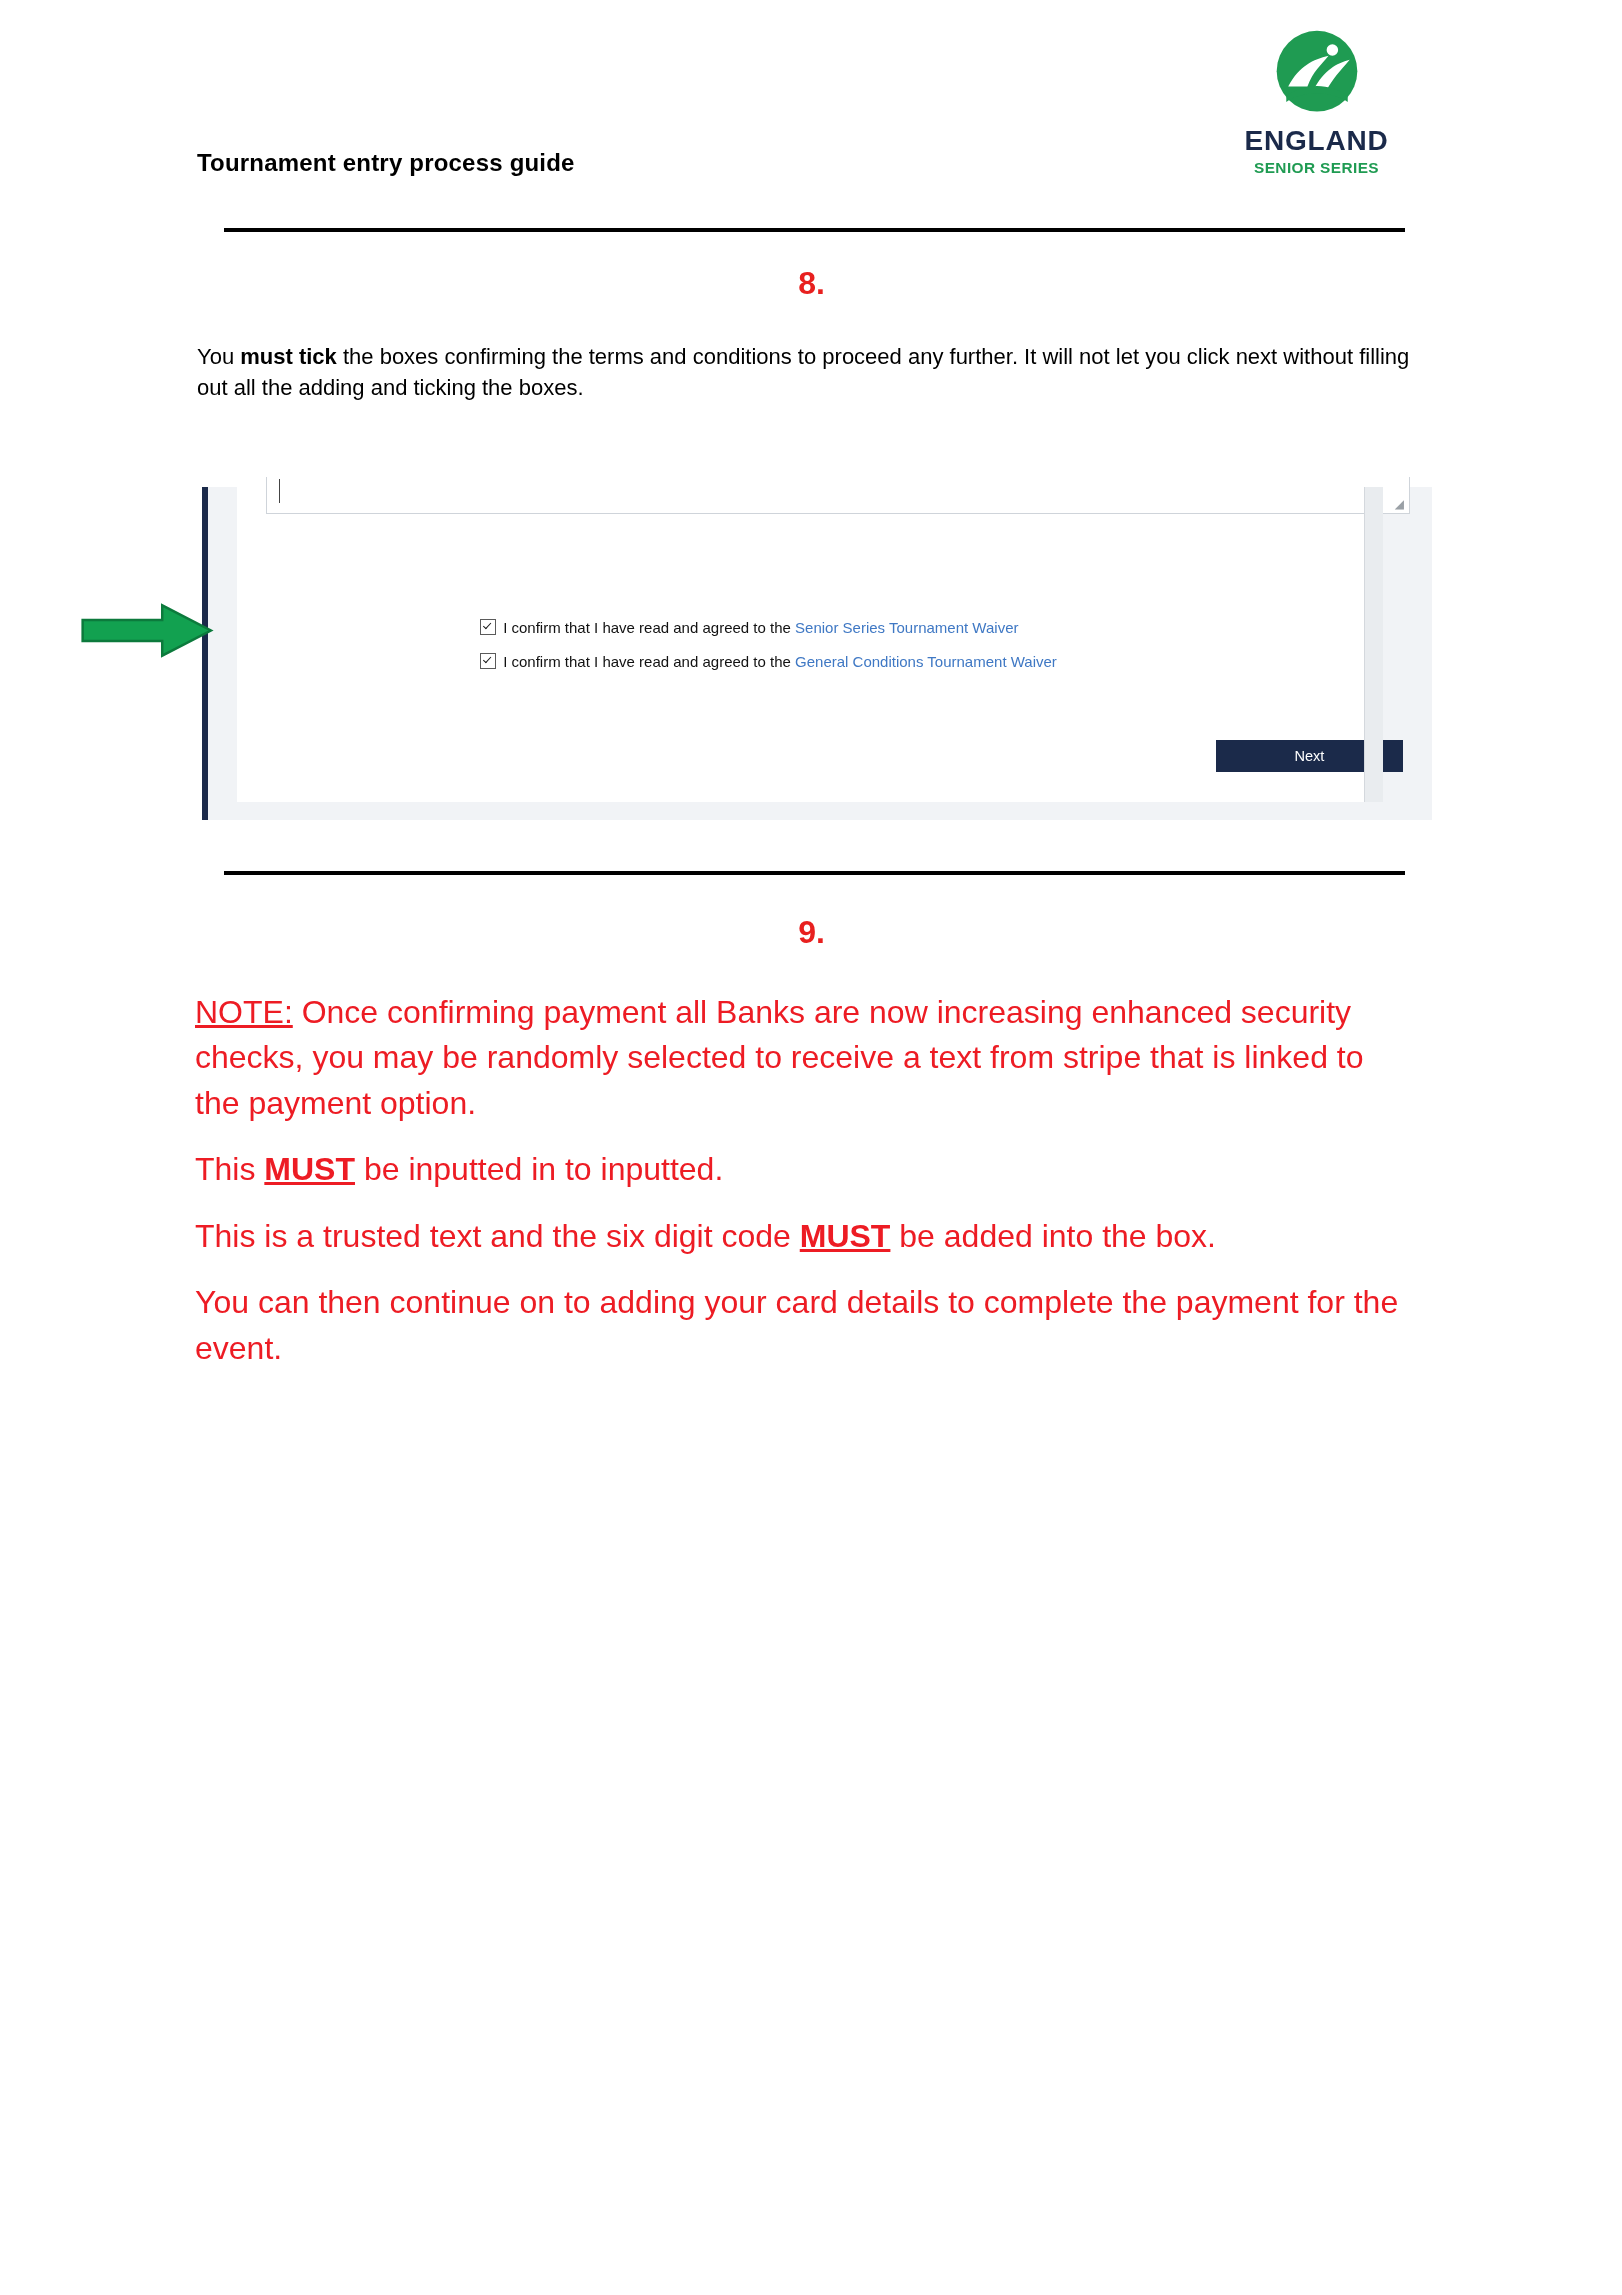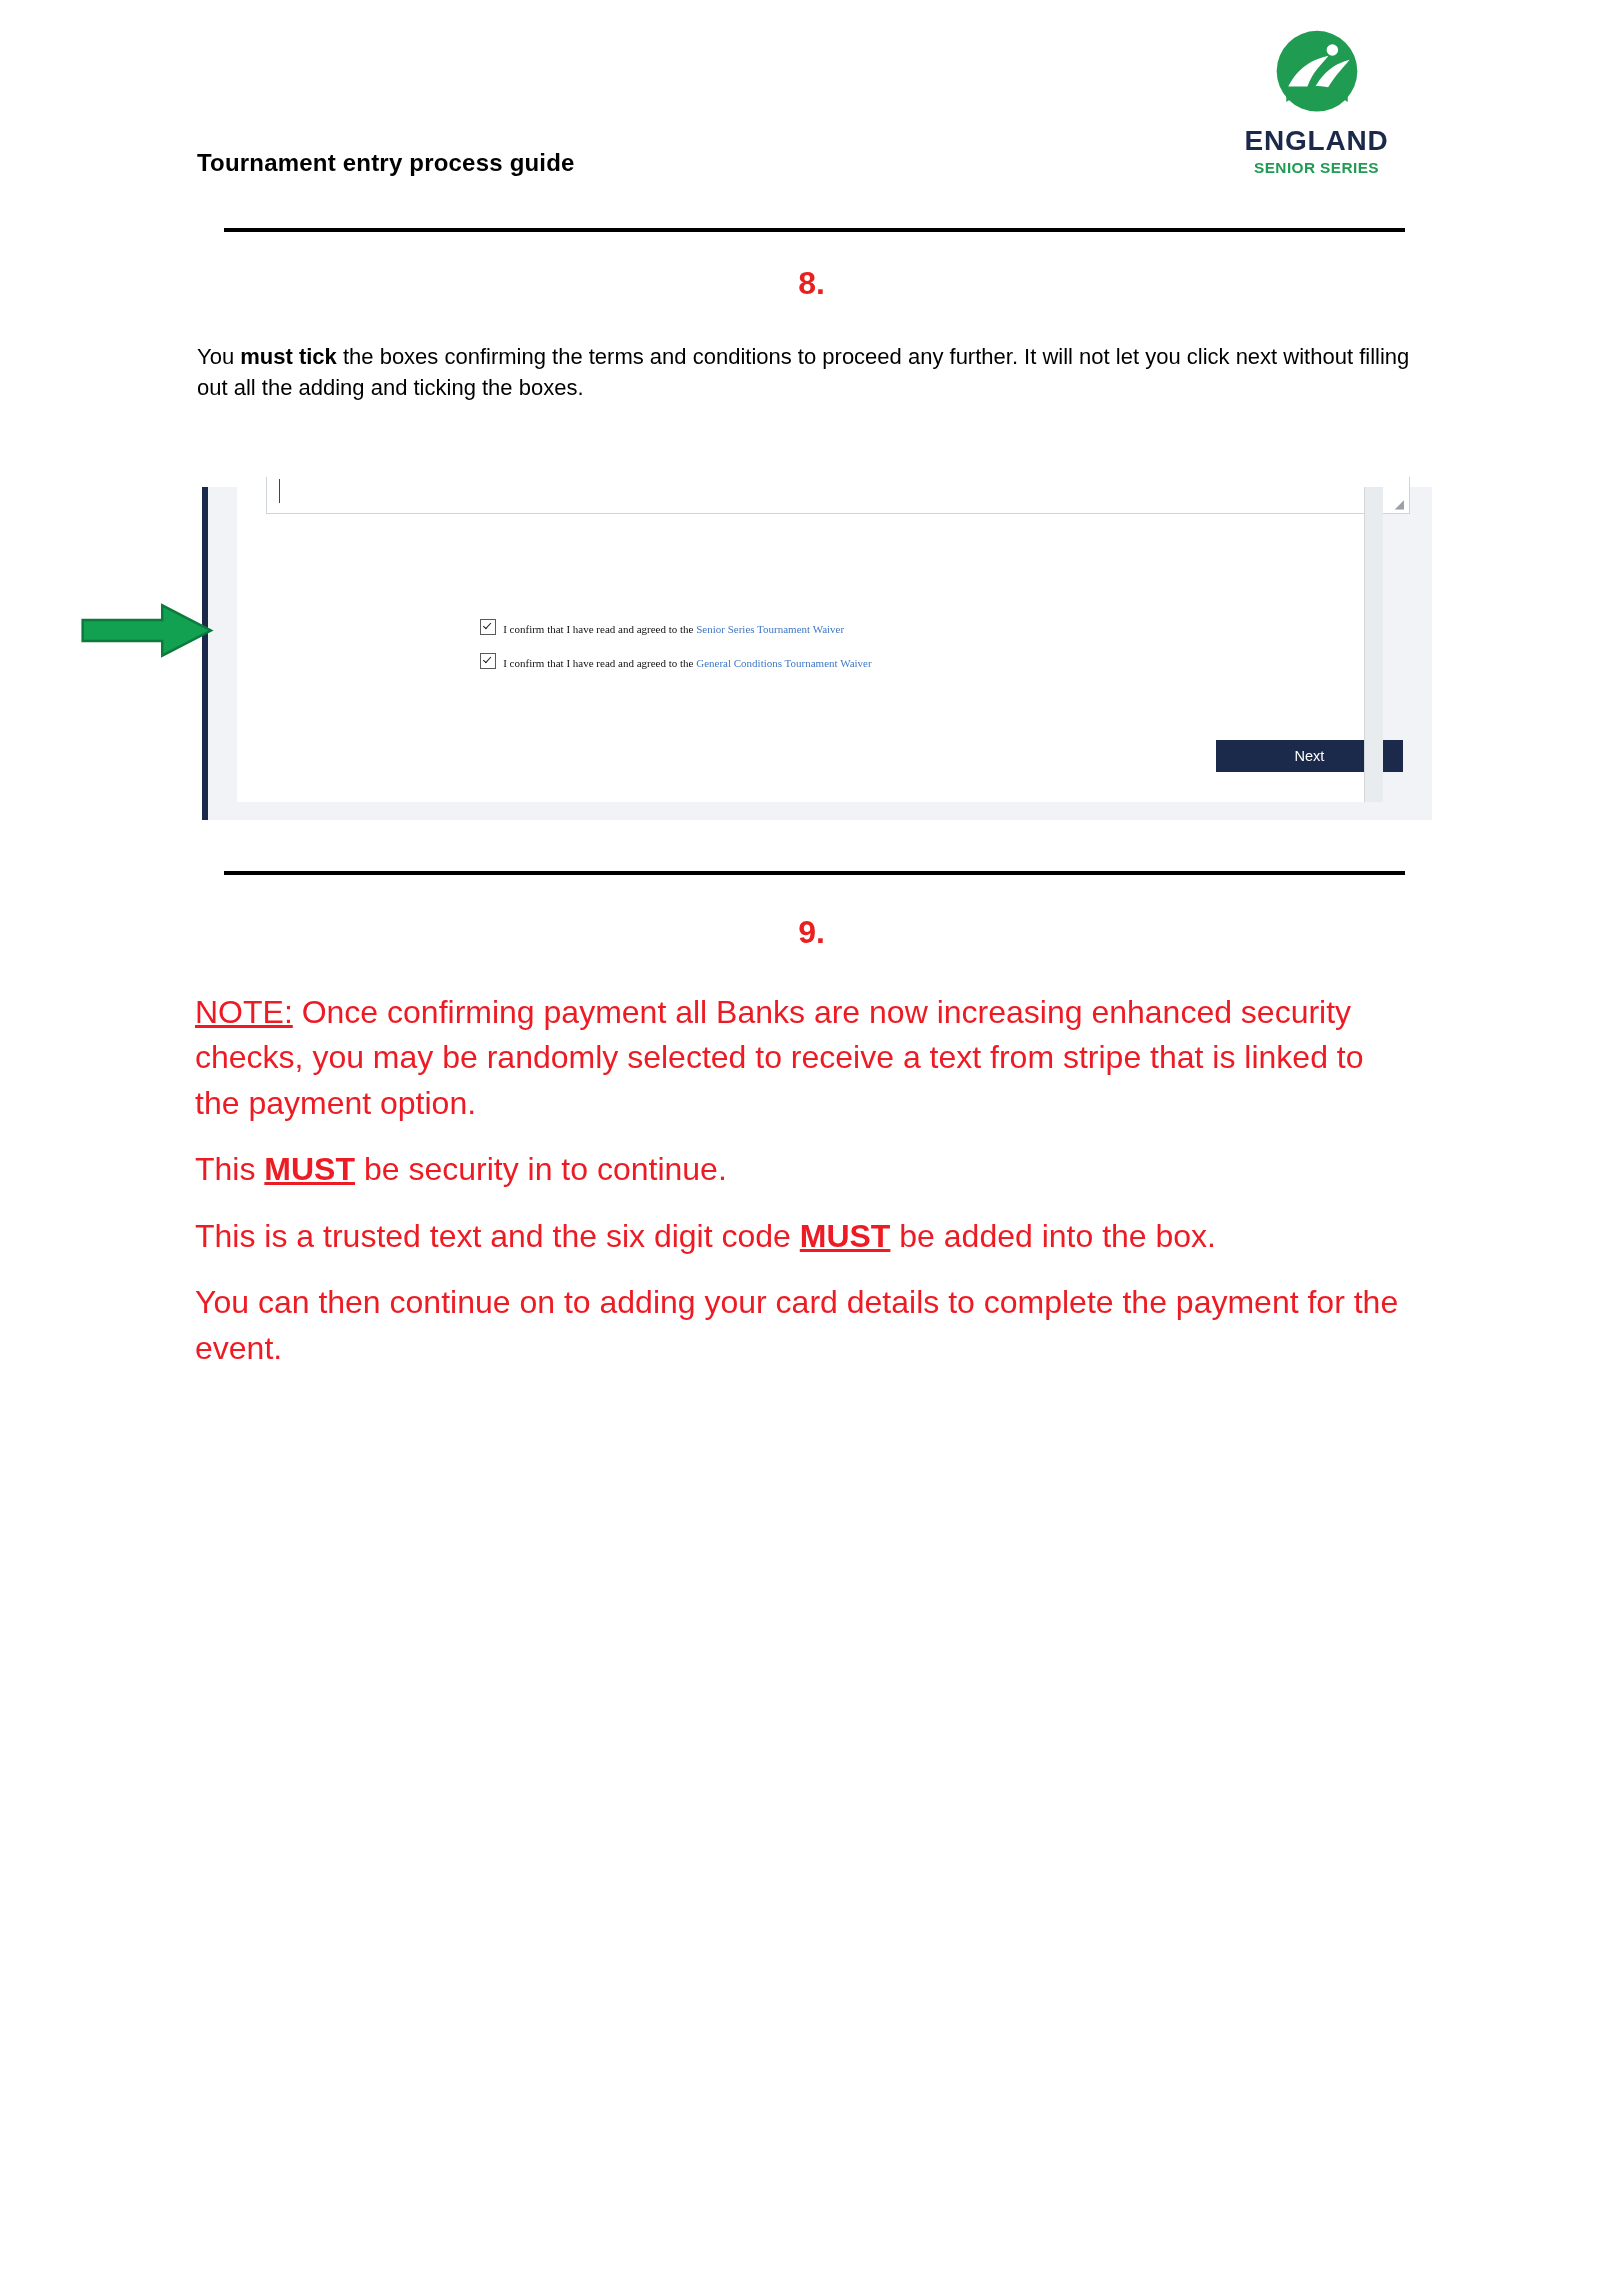--- a/index.html
+++ b/index.html
@@ -152,24 +152,23 @@
   .fig-cursor {
     position: absolute;
     left: 42px;
     top: -8px;
     width: 1.6px;
     height: 24px;
     background: #444;
   }
   .fig-check-row {
     position: absolute;
-    font-size: 11px;
+    font-size: 15px;
     color: #111;
     white-space: nowrap;
-    font-family: Liberation Serif, serif;
   }
   .fig-check-row .cb {
     display: inline-block;
     width: 14px;
     height: 14px;
     border: 0.8px solid #5a5a5a;
     background: #fff;
     vertical-align: -2.4px;
     margin-right: 7.3px;
     position: relative;
@@ -290,19 +289,19 @@
       <path d="M2 22 L100 22 L100 4 L160 35 L100 66 L100 48 L2 48 Z" fill="#12a150" stroke="#0c7a3c" stroke-width="3"></path>
     </svg>
   </div>
 
   <div class="rule-mid"></div>
 
   <div class="step-number step-9">9.</div>
 
   <div class="note">
     <p><u>NOTE:</u><span> Once confirming payment all Banks are now increasing enhanced security checks, you may be randomly selected to receive a text from stripe that is linked to the payment option.</span></p>
-    <p><span>This </span><span class="must">MUST</span><span> be security in to continue.</span></p>
+    <p><span>This </span><span class="must">MUST</span><span> be inputted in to inputted.</span></p>
     <p><span>This is a trusted text and the six digit code </span><span class="must">MUST</span><span> be added into the box.</span></p>
     <p>You can then continue on to adding your card details to complete the payment for the event.</p>
   </div>
 
 </div>
 
 
 </body></html>

